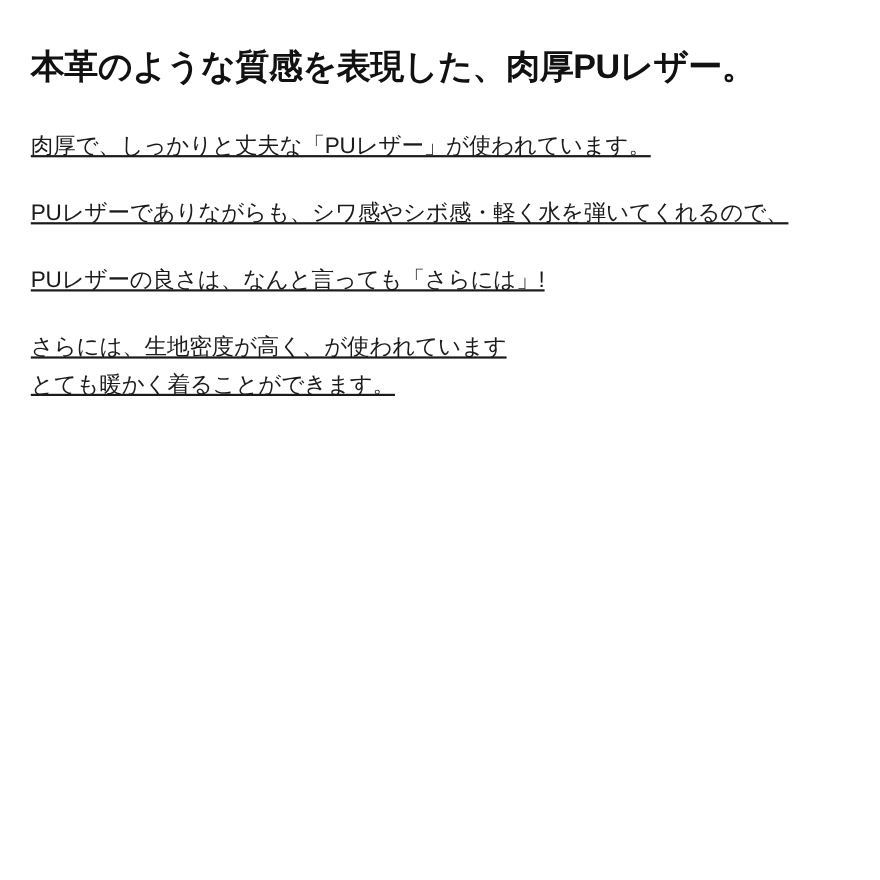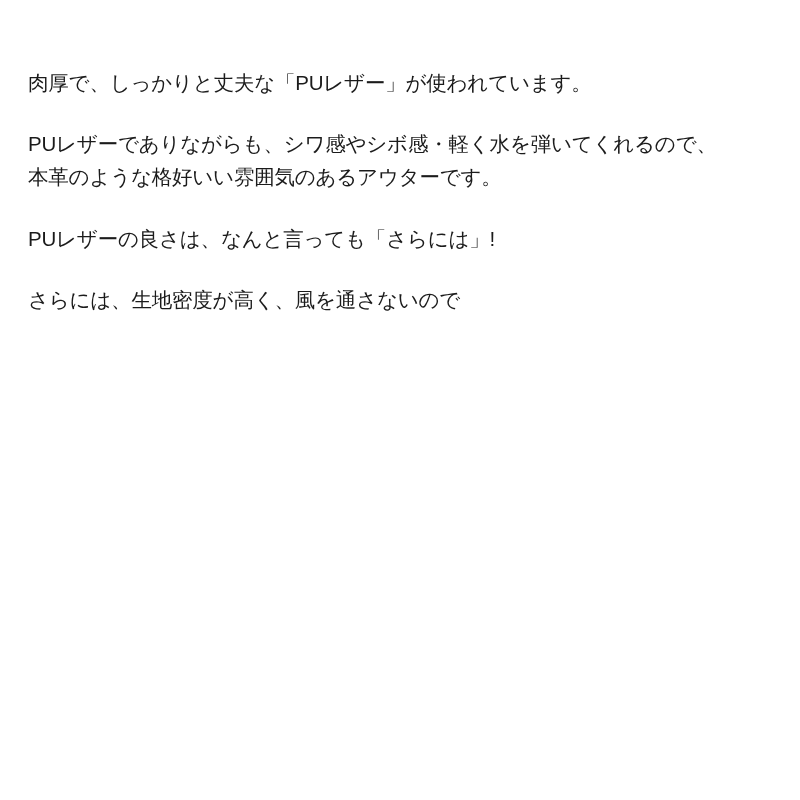--- a/index.html
+++ b/index.html
@@ -25,20 +25,21 @@
     font-size: 31px;
     line-height: 1.35;
     font-weight: 700;
     letter-spacing: -0.5px;
     color: #111111;
     margin: 8px 0 0 0;
     white-space: nowrap;
   }
   .body-block {
     margin-top: 34px;
+    text-decoration: underline;
   }
   .para {
     font-size: 20.5px;
     line-height: 1.62;
     letter-spacing: -0.2px;
     color: #1b1b1b;
     margin: 0 0 28px 0;
     font-weight: 400;
   }
   .para:last-child {
@@ -47,35 +48,36 @@
   .para .line {
     display: block;
     white-space: nowrap;
   }
 </style>
 </head>
 <body>
 
 <div class="page">
 
+  <h1 class="headline">本革のような質感を表現した、肉厚PUレザー。</h1>
 
   <div class="body-block">
 
     <p class="para">
       <span class="line">肉厚で、しっかりと丈夫な「PUレザー」が使われています。</span>
     </p>
 
     <p class="para">
       <span class="line">PUレザーでありながらも、シワ感やシボ感・軽く水を弾いてくれるので、</span>
-      <span class="line">本革のような格好いい雰囲気のあるアウターです。</span>
     </p>
 
     <p class="para">
       <span class="line">PUレザーの良さは、なんと言っても「さらには」!</span>
     </p>
 
 
     <p class="para">
-      <span class="line">さらには、生地密度が高く、風を通さないので</span>
+      <span class="line">さらには、生地密度が高く、が使われています</span>
+      <span class="line">とても暖かく着ることができます。</span>
     </p>
 
   </div>
 </div>
 
 </body></html>

